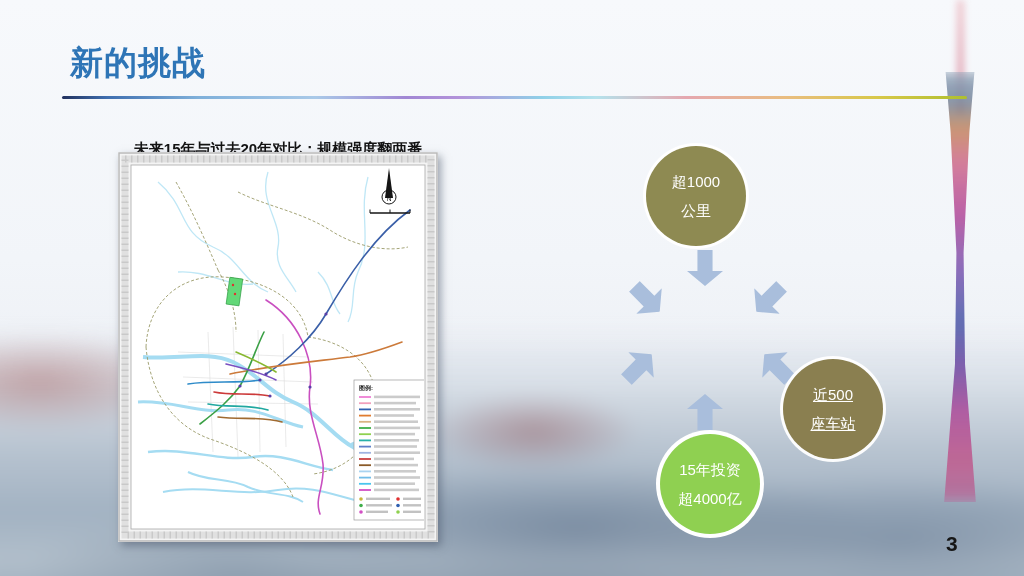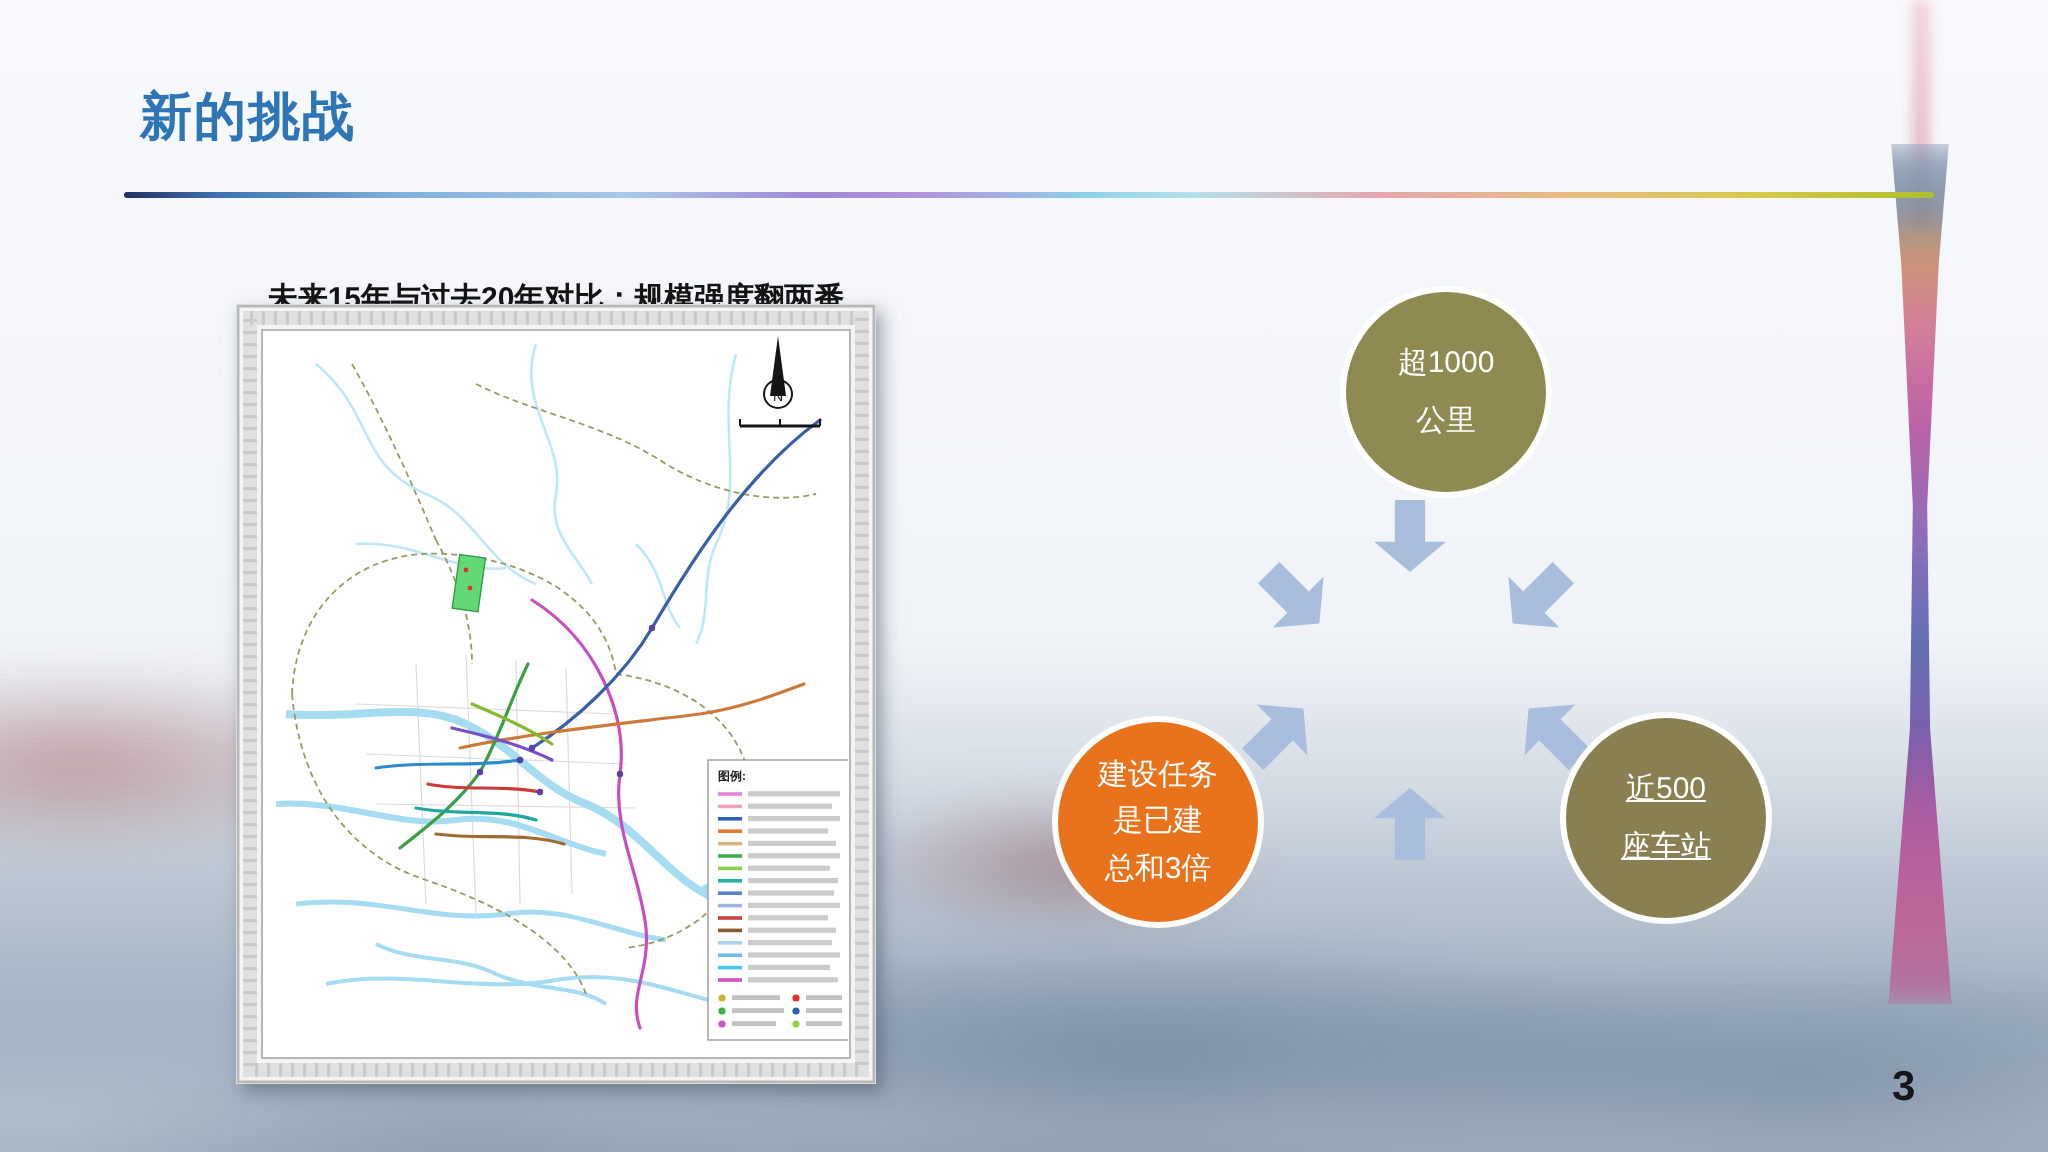--- a/index.html
+++ b/index.html
@@ -15,34 +15,34 @@
       radial-gradient(300px 85px at 24% 90%, rgba(118,136,156,.5), transparent 70%),
       radial-gradient(380px 95px at 86% 78%, rgba(100,120,145,.55), transparent 70%),
       radial-gradient(500px 60px at 50% 100%, rgba(125,142,160,.6), transparent 75%),
       linear-gradient(180deg, rgba(240,243,248,0) 0%, #d8dfe7 20%, #b6c2cf 46%, #a2b2c2 68%, #b2bfcb 86%, #9aabbb 100%);}
   .bg-tower{position:absolute;left:924px;top:72px;width:72px;height:430px;filter:blur(7px);opacity:.88;
     clip-path:polygon(30% 0,70% 0,63% 14%,55% 42%,57% 68%,72% 100%,28% 100%,43% 68%,45% 42%,37% 14%);
     background:linear-gradient(180deg,#93a5ba 0%,#76879f 7%,#c68a5e 13%,#cf6e8e 21%,#b44d9b 33%,#7d5cb2 46%,#4d5daa 58%,#6e4da4 68%,#ad4d9a 79%,#c05b8d 90%,#b26e9c 100%);}
   .bg-antenna{position:absolute;left:956px;top:0;width:9px;height:115px;filter:blur(3px);opacity:.75;
     background:linear-gradient(180deg,#efc9cf 0%,#e3aab8 60%,#c391a8 100%);}
   
-  .title{position:absolute;left:70px;top:41px;font-size:26px;font-weight:bold;color:#2E75B6;letter-spacing:1px;}
+  .title{position:absolute;left:70px;top:41px;font-size:33px;font-weight:bold;color:#2E75B6;letter-spacing:1px;}
   .title-underline{position:absolute;left:62px;top:96px;width:905px;height:3px;border-radius:2px;
     background:linear-gradient(90deg,#22315e 0%,#3f6fb0 5%,#7fb0da 15%,#a9c9e8 28%,#a187d4 38%,#b393da 44%,#8fd0e8 53%,#b4e2ec 59%,#e5a7af 69%,#e9bd80 80%,#d8c84a 90%,#aebf2e 100%);}
   
   .map-caption{position:absolute;left:118px;top:140px;width:320px;text-align:center;
     font-size:15px;font-weight:bold;color:#141414;}
   .map-frame{position:absolute;left:118px;top:152px;width:320px;height:390px;background:#fff;
     box-shadow:3px 4px 8px rgba(70,82,102,.5);}
   .map-frame svg{display:block;}
   
   .circle{position:absolute;border-radius:50%;display:flex;flex-direction:column;justify-content:center;
     align-items:center;color:#fff;text-align:center;font-size:15px;line-height:1.95;
     box-shadow:0 0 0 3px rgba(255,255,255,.95);}
-  .node-top{left:673px;top:146px;width:100px;height:100px;background:#8E8A52;}
+  .node-top{left:646px;top:146px;width:100px;height:100px;background:#8E8A52;}
   .node-ul{left:528px;top:221px;width:102px;height:102px;background:#E8731C;}
   .node-ur{left:783px;top:218px;width:102px;height:102px;background:#8F8A58;}
   .node-center{left:660px;top:290px;width:108px;height:108px;background:#29ABE2;z-index:5;font-size:16px;}
   .node-ll{left:529px;top:361px;width:100px;height:100px;background:#E8731C;line-height:1.55;}
   .node-lr{left:783px;top:359px;width:100px;height:100px;background:#8A7F50;text-decoration:underline;}
   .node-bottom{left:660px;top:434px;width:100px;height:100px;background:#8FD051;box-shadow:0 0 0 4px #ffffff;}
   .block-arrow{position:absolute;width:36px;height:36px;background:#A9BEDC;
     clip-path:polygon(50% 0%,100% 42%,71% 42%,71% 100%,29% 100%,29% 42%,0% 42%);}
   .arrow-down{left:687px;top:250px;transform:rotate(180deg);}
   .arrow-up{left:687px;top:394px;}
@@ -219,21 +219,20 @@
   <div class="block-arrow arrow-ul"></div>
 
   <div class="circle node-top">
     <span>超1000</span>
     <span>公里</span>
   </div>
   <div class="circle node-lr">
     <span>近500</span>
     <span>座车站</span>
   </div>
-  <div class="circle node-ll">
-    <span>建设任务</span>
-    <span>是已建</span>
-    <span>总和3倍</span>
+  <div class="circle node-bottom">
+    <span>15年投资</span>
+    <span>超4000亿</span>
   </div>
 
   <div class="page-number">3</div>
 
 </div>
 
 </body></html>

